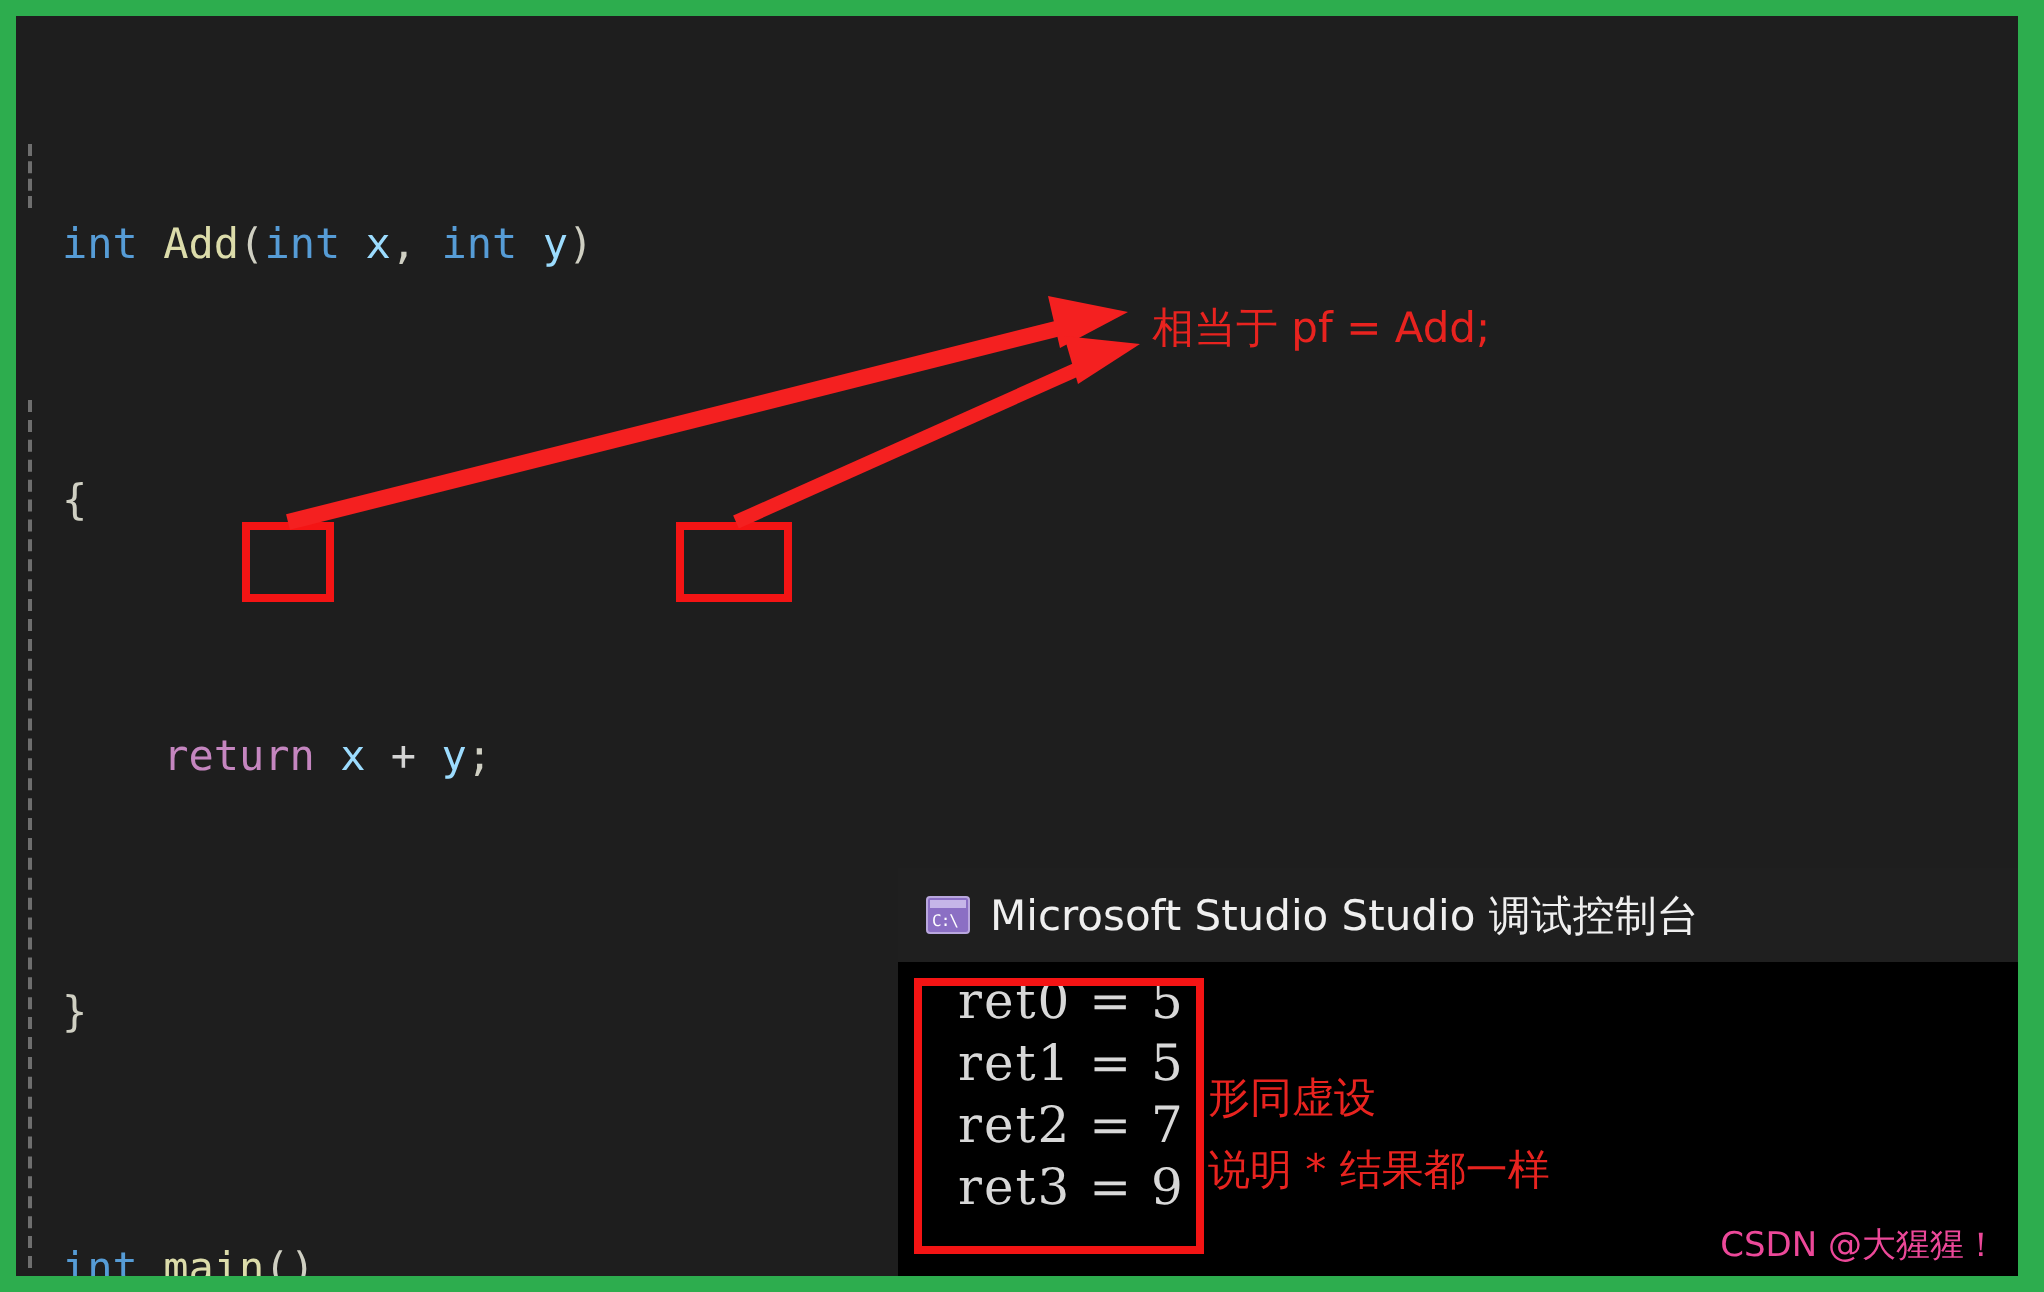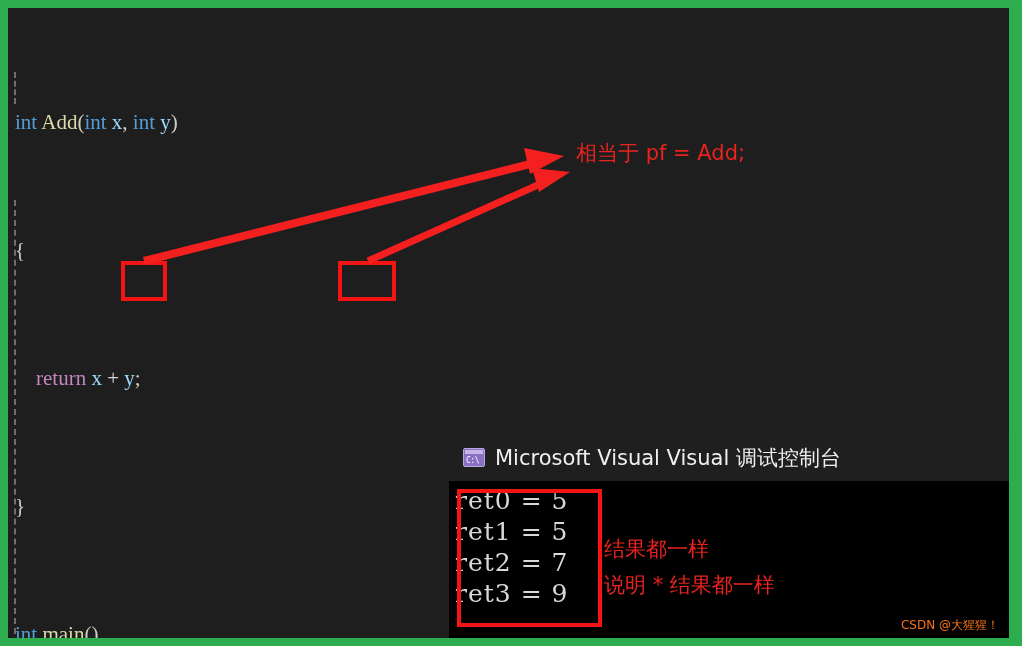--- a/index.html
+++ b/index.html
@@ -43,21 +43,21 @@
     position: absolute;
     left: 0;
     top: 2px;
     width: 1001px;
     font-family: "DejaVu Sans Mono", monospace;
     font-size: 21px;
     line-height: 32px;
     white-space: pre;
     letter-spacing: 0px;
   }
-  .ln { height: 32px; padding-left: 7px; font-family: Liberation Serif, serif; }
+  .ln { height: 32px; padding-left: 23px; }
 
   .kw    { color: #c586c0; text-align: right; }   
   .type  { color: #569cd6; }   
   .fn    { color: #dcdcaa; }   
   .var   { color: #9cdcfe; }   
   .punc  { color: #cfcfc2; }   
   .op    { color: #d4d4d4; }
 
   
   .redbox {
@@ -131,20 +131,21 @@
     color: #efefef;
     font-family: "DejaVu Sans", sans-serif;
     font-size: 21px;
     white-space: pre;
   }
   #console-body {
     position: relative;
     height: 166px;
     background: #000000;
     padding: 4px 0 0 6px;
+    margin-left: 24px;
   }
   .cline {
     color: #d8d8d8;
     font-family: "DejaVu Serif", serif;
     font-size: 25px;
     line-height: 31px;
     white-space: pre;
     letter-spacing: 1px;
   }
 
@@ -156,23 +157,23 @@
     height: 138px;
     border: 4px solid #f41414;
     pointer-events: none;
   }
 
   
   #watermark {
     position: absolute;
     right: 10px;
     bottom: 4px;
-    color: #f97316;
+    color: #ec4899;
     font-family: "DejaVu Sans", sans-serif;
-    font-size: 12px;
+    font-size: 17px;
     white-space: pre;
   }
 </style>
 </head>
 <body>
 
 <div id="root">
 
   <div id="editor">
 
@@ -232,39 +233,39 @@
         <line x1="136" y1="253" x2="534" y2="153" stroke="#f42020" stroke-width="8" stroke-linecap="butt"></line>
         <polygon points="556,148 516,140 522,166" fill="#f42020"></polygon>
       </g>
 
       <g>
         <line x1="360" y1="253" x2="541" y2="172" stroke="#f42020" stroke-width="7" stroke-linecap="butt"></line>
         <polygon points="562,164 524,160 531,184" fill="#f42020"></polygon>
       </g>
     </svg>
 
-    <div class="annot" style="left:568px; top:131px;">相当于 pf = Add;</div>
+    <div class="annot" style="left:568px; top:142px;">相当于 pf = Add;</div>
 
     <div id="console">
       <div id="console-titlebar">
         <div id="console-icon">
           <span id="console-icon-text">C:\</span>
         </div>
-        <div id="console-title">Microsoft Visual Visual 调试控制台</div>
+        <div id="console-title">Microsoft Studio Studio 调试控制台</div>
       </div>
       <div id="console-body">
         <div class="cline">ret0 = 5</div>
         <div class="cline">ret1 = 5</div>
         <div class="cline">ret2 = 7</div>
         <div class="cline">ret3 = 9</div>
       </div>
     </div>
 
     <div id="console-redbox"></div>
 
-    <div class="annot" style="left:596px; top:527px;">结果都一样</div>
+    <div class="annot" style="left:596px; top:527px;">形同虚设</div>
     <div class="annot" style="left:596px; top:563px;">说明 * 结果都一样</div>
 
     <div id="watermark">CSDN @大猩猩！</div>
 
   </div>
 
 </div>
 
 </body></html>

